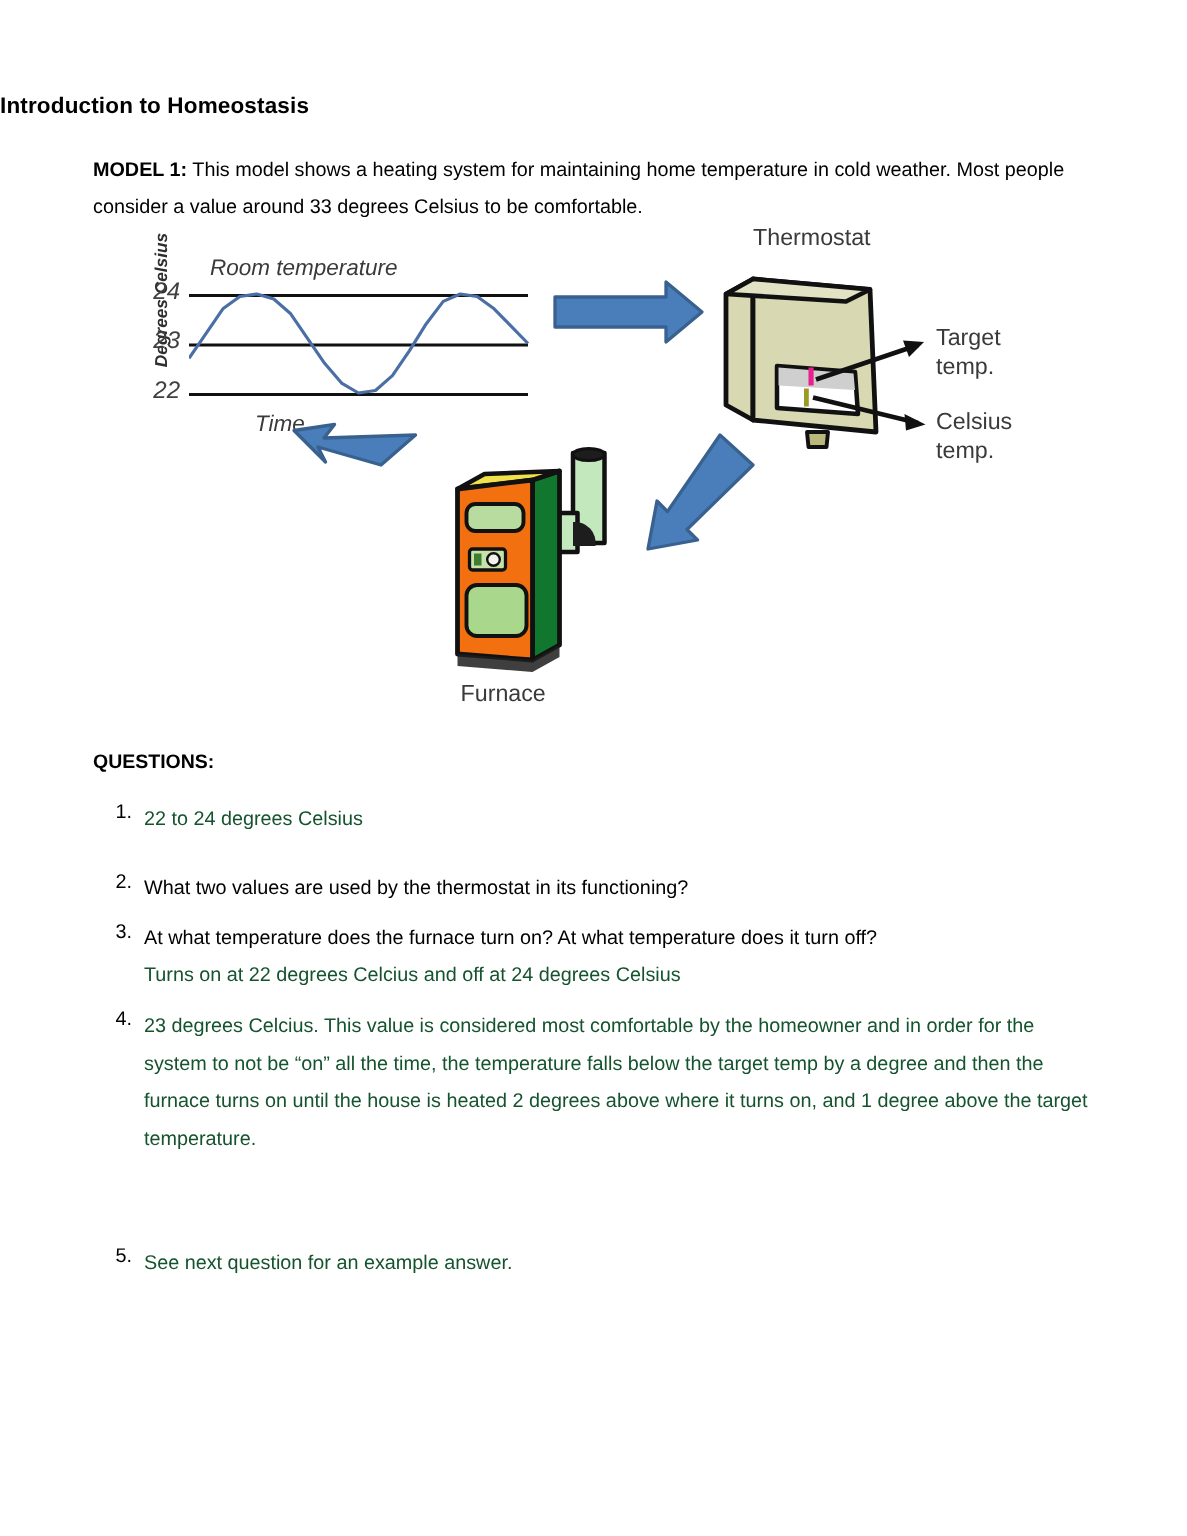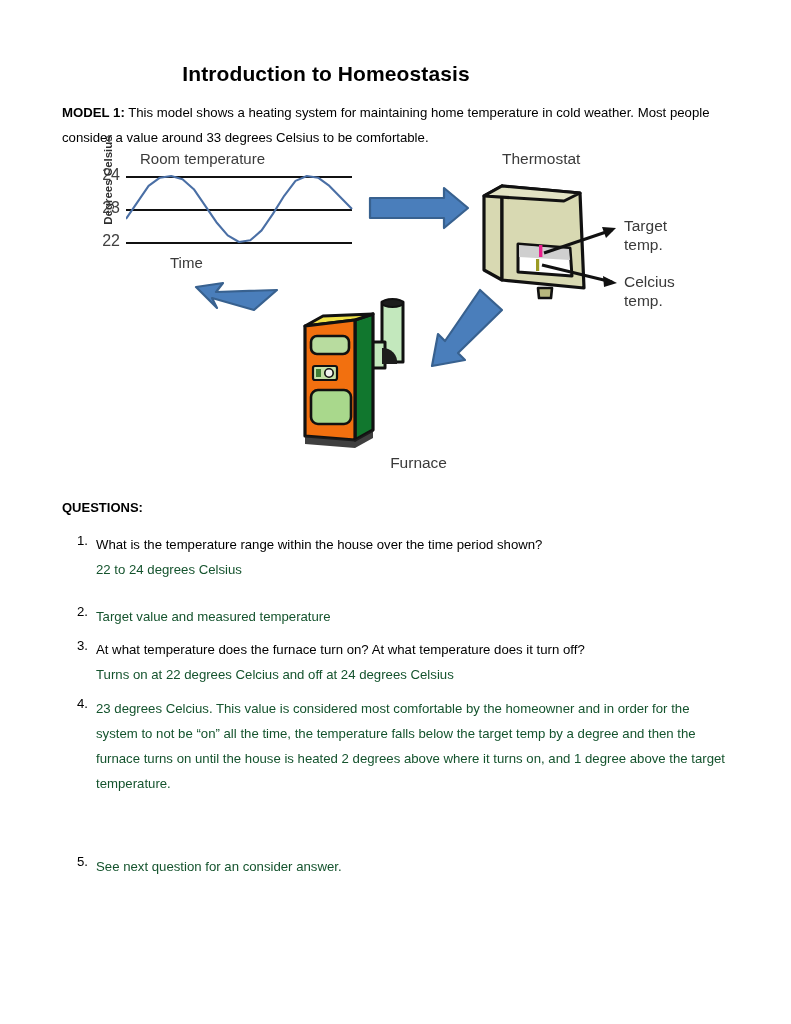--- a/index.html
+++ b/index.html
@@ -8,35 +8,35 @@
     background:#ffffff;
     font-family:"Liberation Sans", sans-serif;
     color:#000000;
     position:relative;
     overflow:hidden;
   }
   .page { position:absolute; inset:0; }
 
   .doc-title {
     position:absolute; left:0; top:62px; width:652px;
-    text-align:center; font-size:21px; font-weight:bold;
+    text-align:left; font-size:15px; font-weight:bold;
     letter-spacing:0.1px;
   }
 
   .intro {
     position:absolute; left:62px; top:100px; width:660px;
     font-size:13.2px; line-height:25px;
   }
   .intro b { font-weight:bold; }
 
   
   .model { position:absolute; left:62px; top:150px; width:690px; height:345px; }
 
   
-  .chart-wrap { position:absolute; left:20px; top:0; width:280px; height:120px; }
+  .chart-wrap { position:absolute; left:20px; top:20px; width:280px; height:120px;font-style:italic; }
   .chart-title {
     position:absolute; left:58px; top:0px; width:220px;
     font-size:15px; color:#3a3a3a; font-weight:400;
   }
   .ylab {
     position:absolute; left:-24px; top:24px;
     width:100px; text-align:center;
     font-size:11.5px; font-weight:bold; color:#2e2e2e;
     transform:rotate(-90deg); transform-origin:center center;
   }
@@ -69,21 +69,21 @@
     position:absolute; font-size:15.5px; color:#3a3a3a; line-height:19px;
   }
   .tlabel-target { left:152px; top:66px; }
   .tlabel-measured { left:152px; top:122px; }
 
   
   .furnace { position:absolute; left:215px; top:140px; width:200px; height:200px; }
   .furnace-art { position:absolute; left:0; top:0; }
   .furnace-label {
     position:absolute; left:30px; top:164px; width:140px;
-    text-align:right; font-size:15.5px; color:#3a3a3a;
+    text-align:left; font-size:15.5px; color:#3a3a3a;
   }
 
   
   .arrows { position:absolute; left:0; top:0; width:690px; height:345px; }
 
   
   .qhead {
     position:absolute; left:62px; top:500px;
     font-size:13px; font-weight:bold;
   }
@@ -168,21 +168,21 @@
           <line x1="70" y1="95" x2="140" y2="112" stroke="#111" stroke-width="3"></line>
           <polygon points="145,113 131,106 132,117" fill="#111"></polygon>
         </g>
       </svg>
 
       <div class="tlabel tlabel-target">
         <div>Target</div>
         <div>temp.</div>
       </div>
       <div class="tlabel tlabel-measured">
-        <div>Celcius</div>
+        <div>Celsius</div>
         <div>temp.</div>
       </div>
     </div>
 
     <div class="furnace">
       <svg class="furnace-art" width="200" height="170" viewBox="0 0 200 170">
 
         <polygon points="105,12 126,12 126,72 105,72" fill="#c3e8bd" stroke="#111" stroke-width="3" stroke-linejoin="round"></polygon>
         <ellipse cx="115.5" cy="13" rx="10.5" ry="4" fill="#1d1d1d" stroke="#111" stroke-width="2"></ellipse>
 
@@ -224,44 +224,43 @@
     </svg>
 
   </div>
 
   <div class="qhead">QUESTIONS:</div>
 
   <div class="qlist">
 
     <div class="q">
       <span class="num">1.</span>
-      <div class="qtext">What is the temperature range within the house over the time period shown?</div>
       <div class="ans">22 to 24 degrees Celsius</div>
     </div>
     <div class="sp-1"></div>
 
     <div class="q">
       <span class="num">2.</span>
-      <div class="ans">Target value and measured temperature</div>
+      <div class="qtext">What two values are used by the thermostat in its functioning?</div>
     </div>
     <div class="sp-2"></div>
 
     <div class="q">
       <span class="num">3.</span>
       <div class="qtext">At what temperature does the furnace turn on?  At what temperature does it turn off?</div>
       <div class="ans">Turns on at 22 degrees Celcius and off at 24 degrees Celsius</div>
     </div>
     <div class="sp-3"></div>
 
     <div class="q">
       <span class="num">4.</span>
       <div class="ans">23 degrees Celcius. This value is considered most comfortable by the homeowner and in order for the system to not be “on” all the time, the temperature falls below the target temp by a degree and then the furnace turns on until the house is heated 2 degrees above where it turns on, and 1 degree above the target temperature.</div>
     </div>
     <div class="sp-4"></div>
 
     <div class="q">
       <span class="num">5.</span>
-      <div class="ans">See next question for an consider answer.</div>
+      <div class="ans">See next question for an example answer.</div>
     </div>
 
   </div>
 
 </div>
 
 </body></html>

